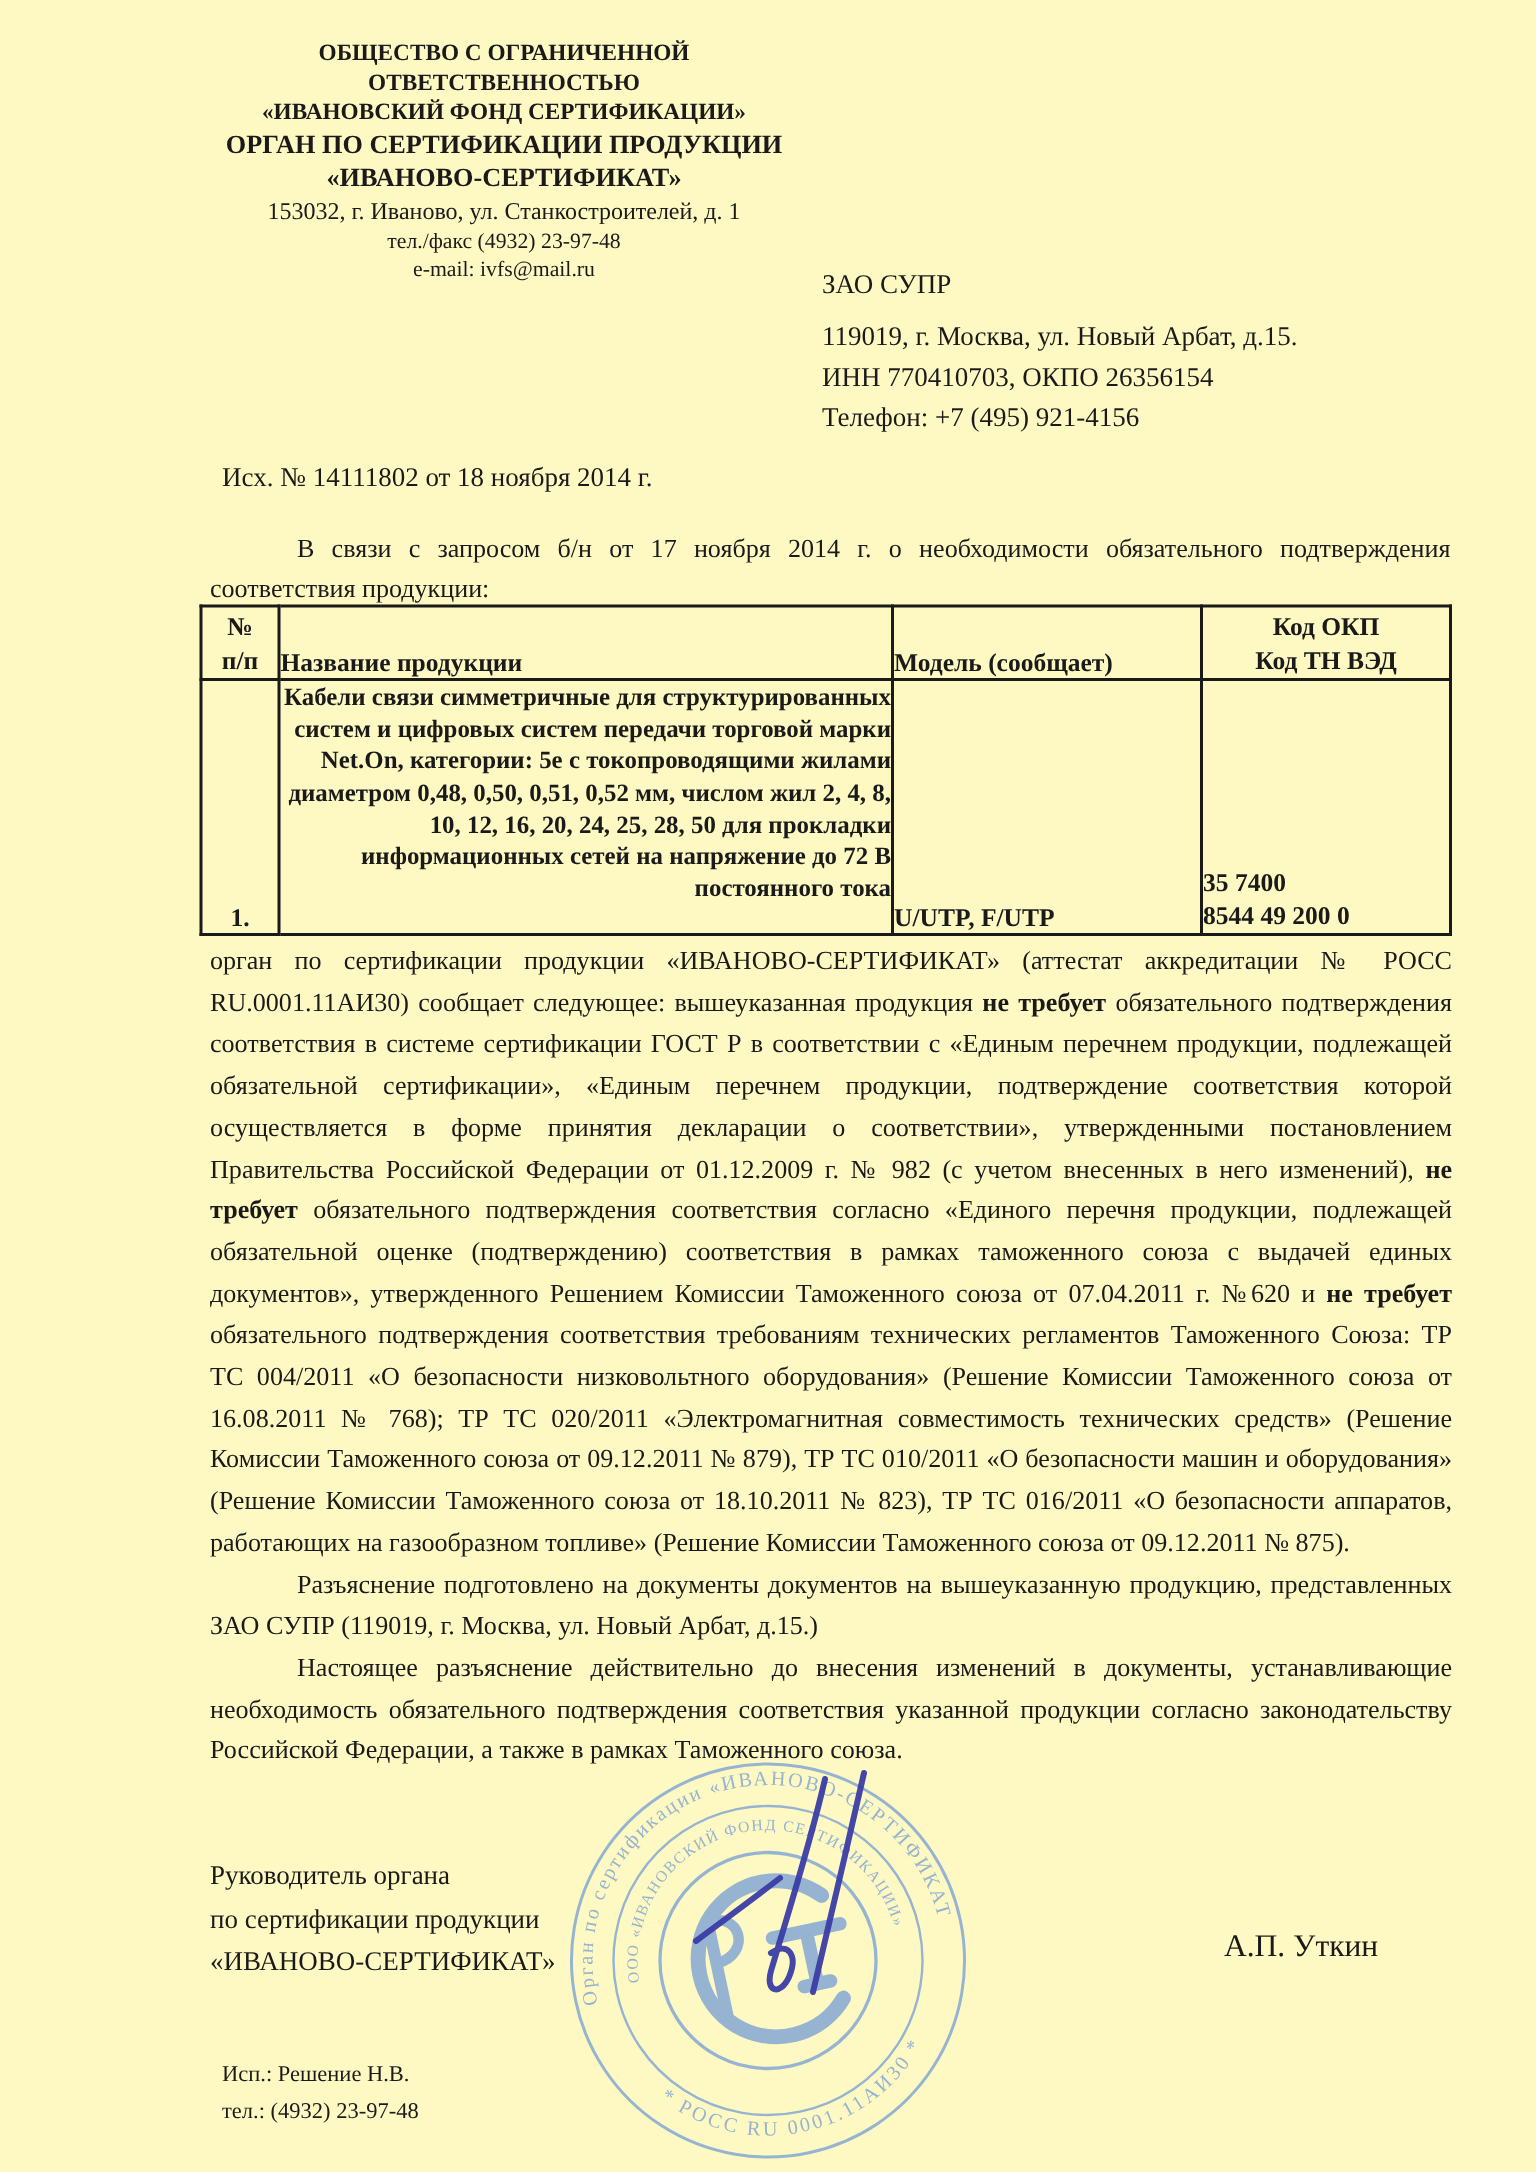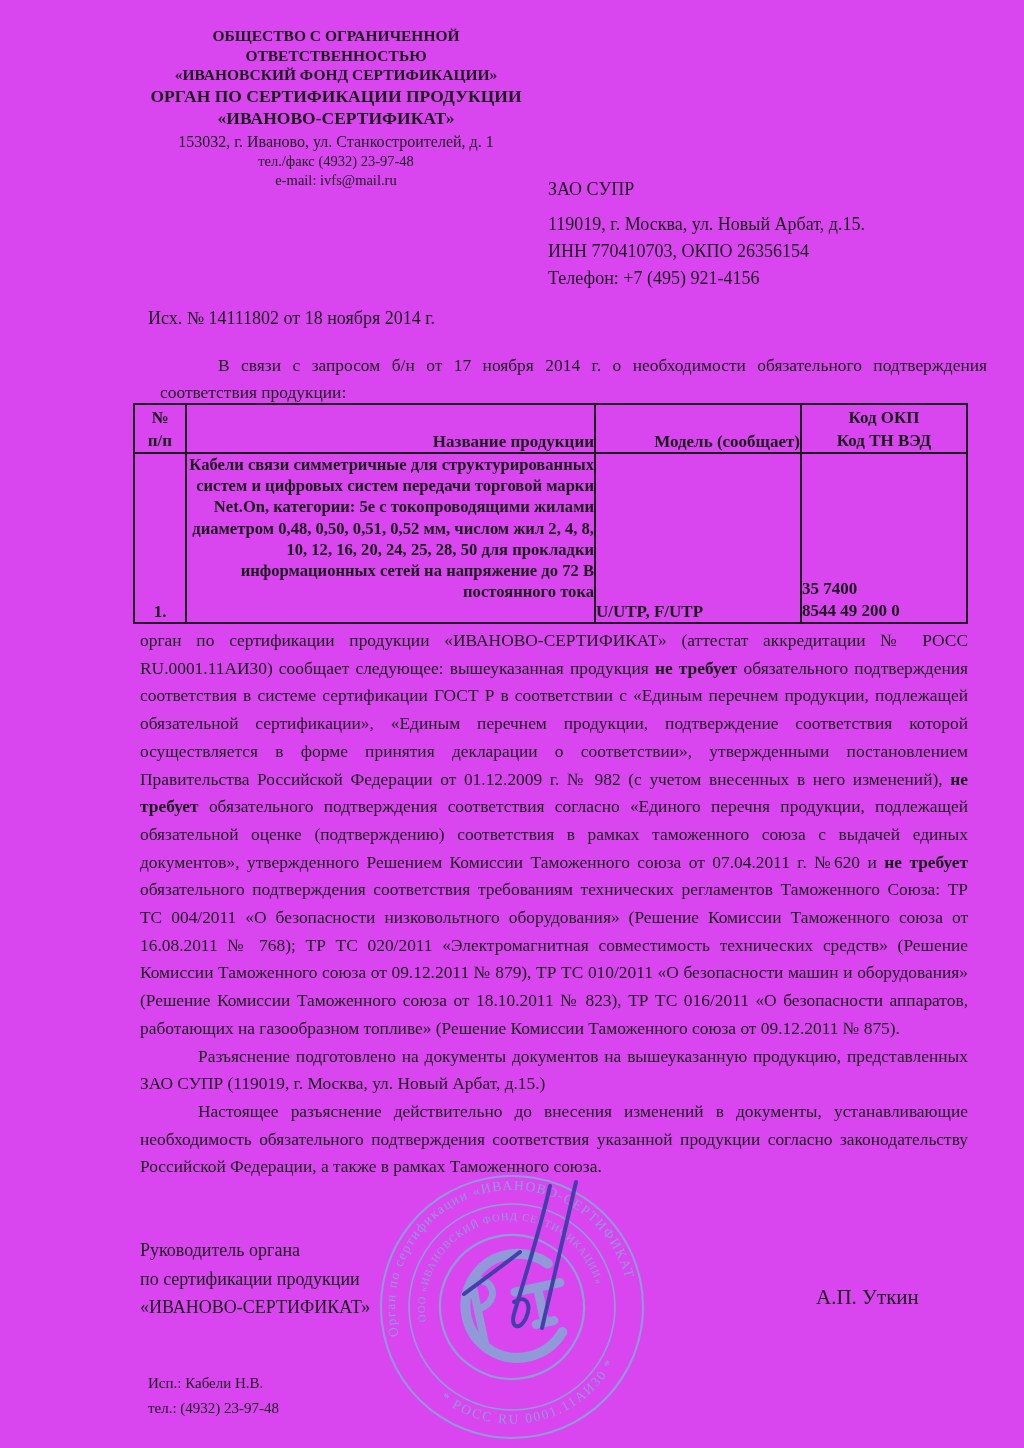--- a/index.html
+++ b/index.html
@@ -1,44 +1,44 @@
 <!DOCTYPE html>
 <html><head>
 <meta charset="utf-8">
 <style>
   html,body{margin:0;padding:0;background:#e8e8e8;}
   .page{
-    position:relative;width:1024px;height:1448px;background:#d946ef;
+    position:relative;width:1024px;height:1448px;background:#fef9c3;
     font-family:"Liberation Serif","DejaVu Serif",serif;color:#1a1a1a;
     overflow:hidden;margin:0 auto;
   }
   
   .letterhead{position:absolute;left:150px;top:26px;width:372px;text-align:center;}
   .lh-top{font-weight:bold;font-size:15.5px;line-height:19.5px;}
   .lh-main{font-weight:bold;font-size:17.5px;line-height:22px;}
   .lh-addr{font-size:16px;line-height:21px;margin-top:2px;}
   .lh-small{font-size:14.5px;line-height:19px;}
   
   .recipient{position:absolute;left:548px;top:176px;font-size:18px;line-height:27px;}
   .recipient .name{margin-bottom:8px;}
   
   .ref-line{position:absolute;left:148px;top:308px;font-size:18px;}
   
-  .intro{position:absolute;left:140px;top:352px;width:827px;font-size:17.4px;line-height:27px;text-align:justify;text-indent:58px;margin-left:20px;}
+  .intro{position:absolute;left:140px;top:352px;width:827px;font-size:17.4px;line-height:27px;text-align:justify;text-indent:58px;}
   
   .doc-table{position:absolute;left:133px;top:403px;width:833px;border-collapse:collapse;table-layout:fixed;}
   .doc-table col.c1{width:52px;}
   .doc-table col.c2{width:409px;}
   .doc-table col.c3{width:206px;}
   .doc-table col.c4{width:166px;}
   .doc-table th,.doc-table td{border:2px solid #1a1a1a;padding:0;}
   .doc-table th{font-weight:bold;font-size:17px;line-height:21px;}
   .th-num{vertical-align:middle;text-align:center;}
   .th-num div{line-height:23px;}
-  .th-bottom{vertical-align:bottom;text-align:right;padding-bottom:3px;}
+  .th-bottom{vertical-align:bottom;text-align:left;padding-bottom:3px;}
   .th-codes{vertical-align:middle;text-align:center;}
   .th-codes div{line-height:23px;}
   .doc-table td{font-weight:bold;}
   .td-num{vertical-align:bottom;text-align:center;font-size:17px;padding-bottom:4px;}
   .td-product{vertical-align:top;font-size:16.6px;line-height:21.2px;padding:3px 6px 4px 12px;text-align:right;}
   .td-model{vertical-align:bottom;font-size:17px;padding:0 8px 4px 12px;margin-left:48px;}
   .td-codes{vertical-align:bottom;font-size:17px;line-height:22px;padding:0 6px 4px 10px;}
   .doc-table tr.body-row{height:170px;}
   .doc-table tr.head-row{height:49px;}
   
@@ -156,17 +156,17 @@
 
   <svg class="signature" viewBox="0 0 180 180" xmlns="http://www.w3.org/2000/svg">
     <g stroke="#3b3ea6" fill="none" stroke-width="4" stroke-linecap="round" opacity="0.95">
       <path d="M 12,118 C 28,106 50,90 68,76"></path>
       <path d="M 98,10 C 88,54 72,104 62,138 C 58,152 68,155 74,142 C 80,128 74,118 62,126"></path>
       <path d="M 124,6 C 113,54 100,110 90,152"></path>
     </g>
   </svg>
 
   <div class="footer">
-    <div>Исп.: Кабели Н.В.</div>
+    <div>Исп.: Решение Н.В.</div>
     <div>тел.: (4932) 23-97-48</div>
   </div>
 
 </div>
 
 </body></html>

